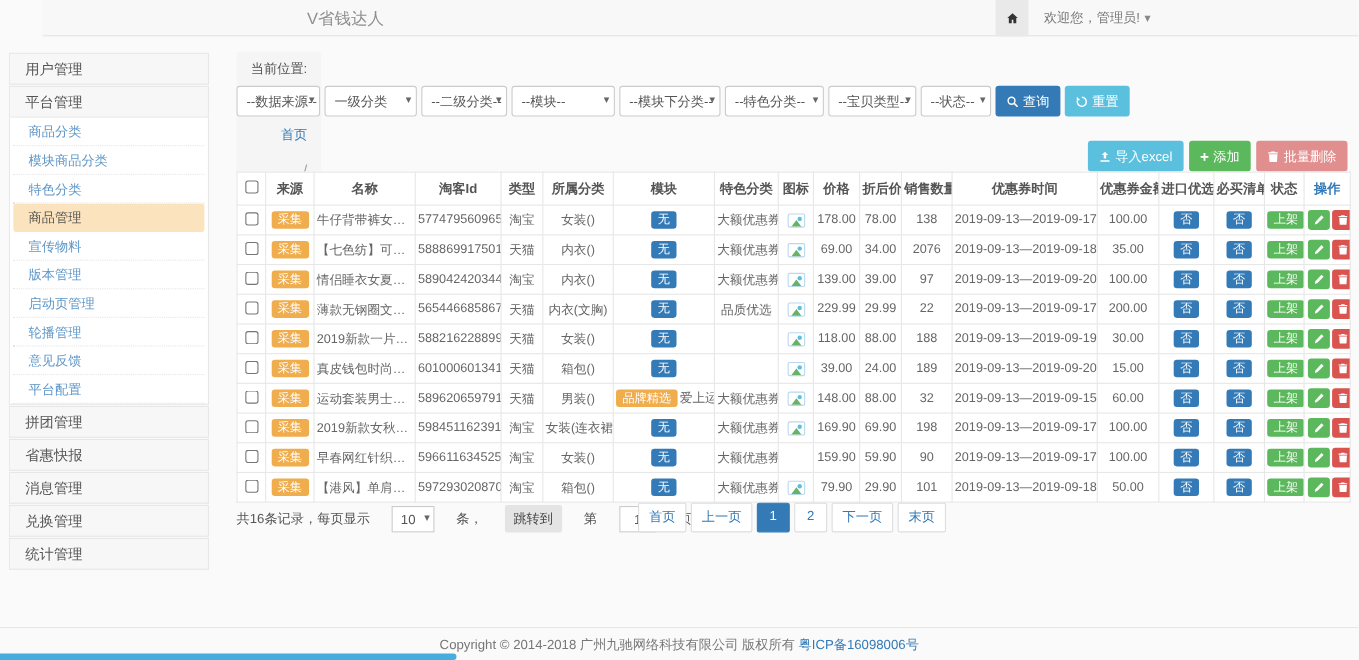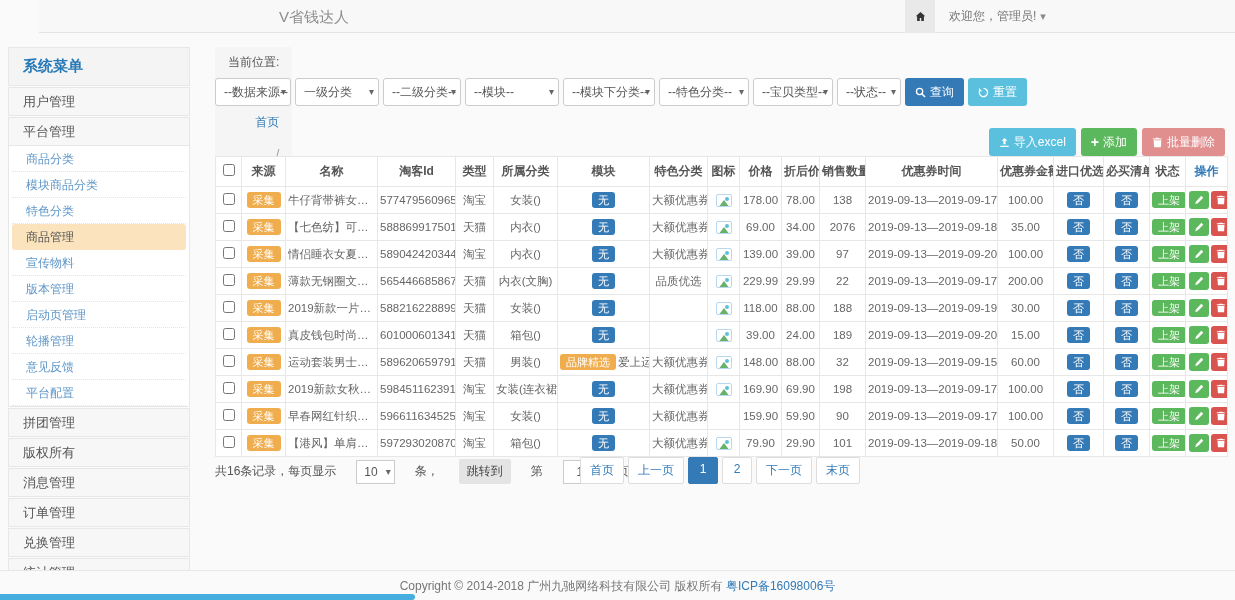--- a/index.html
+++ b/index.html
@@ -111,39 +111,37 @@
     <div class="home-box">
       <svg class="icon-house" viewBox="0 0 12 12">
           <path d="M6 1.2L.8 5.8h1.5V11h2.9V7.6h1.6V11h2.9V5.8h1.5L6 1.2z"></path>
         </svg>
     </div>
     <span class="welcome caret-dn"><span>欢迎您，管理员!</span></span>
   </div>
 </div>
 
 <div class="side">
-  <div class="side-head">系统菜单</div>
   <div class="sgroup">用户管理</div>
   <div class="sgroup">平台管理</div>
   <div class="ssub">
     <div class="ssub-item">商品分类</div>
     <div class="ssub-item">模块商品分类</div>
     <div class="ssub-item">特色分类</div>
     <div class="ssub-item active">商品管理</div>
     <div class="ssub-item">宣传物料</div>
     <div class="ssub-item">版本管理</div>
     <div class="ssub-item">启动页管理</div>
     <div class="ssub-item">轮播管理</div>
     <div class="ssub-item">意见反馈</div>
     <div class="ssub-item">平台配置</div>
   </div>
   <div class="sgroup">拼团管理</div>
-  <div class="sgroup">版权所有</div>
+  <div class="sgroup">省惠快报</div>
   <div class="sgroup">消息管理</div>
-  <div class="sgroup">订单管理</div>
   <div class="sgroup">兑换管理</div>
   <div class="sgroup">统计管理</div>
 </div>
 
 <div class="bc">
   <span>当前位置:</span>
   <svg class="icon-house" viewBox="0 0 12 12">
       <path d="M6 1.2L.8 5.8h1.5V11h2.9V7.6h1.6V11h2.9V5.8h1.5L6 1.2z"></path>
     </svg>
   <span class="lnk">首页</span>

